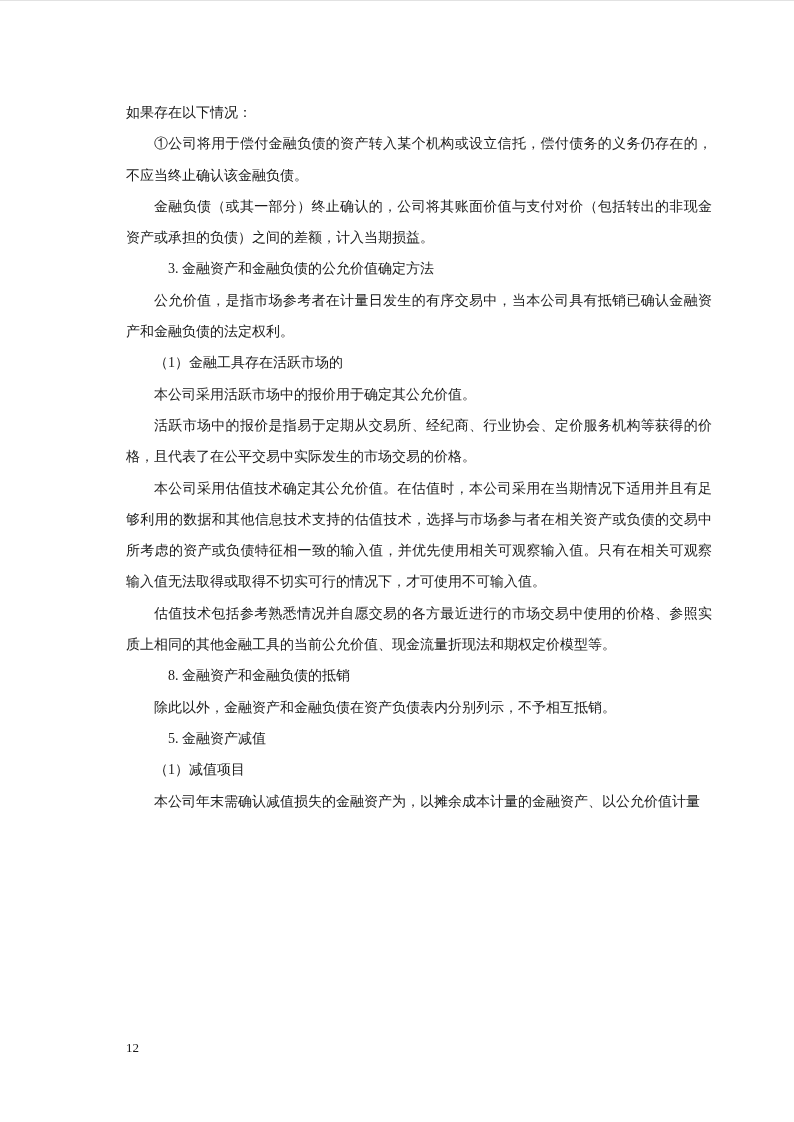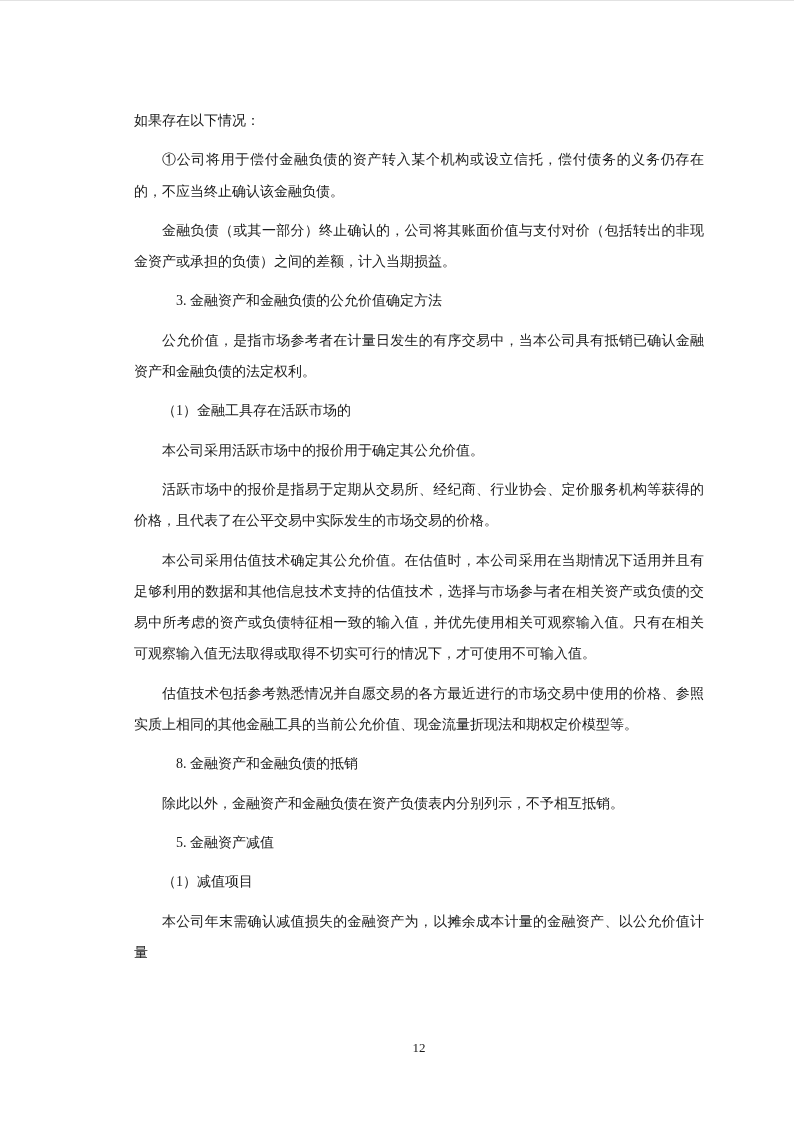--- a/index.html
+++ b/index.html
@@ -22,32 +22,32 @@
     position: absolute;
     left: 126px;
     top: 96px;
     width: 586px;
     font-size: 14px;
     line-height: 31.3px;
     text-align: justify;
     text-justify: inter-ideograph;
   }
   .doc-body p {
-    margin: 8px;
+    margin: 0;
     padding: 0;
   }
   .p-flush { text-indent: 0; }
   .p-body { text-indent: 2em; }
   .p-num-heading { text-indent: 3em; }
   .page-footer {
     position: absolute;
     left: 126px;
     top: 1039px;
     width: 586px;
-    text-align: center;
+    text-align: left;
     font-size: 13px;
     line-height: 16px;
     color: #1a1a1a;
   }
 </style>
 </head>
 <body>
 
 <div class="page">
   <div class="doc-body" id="doc-body">

